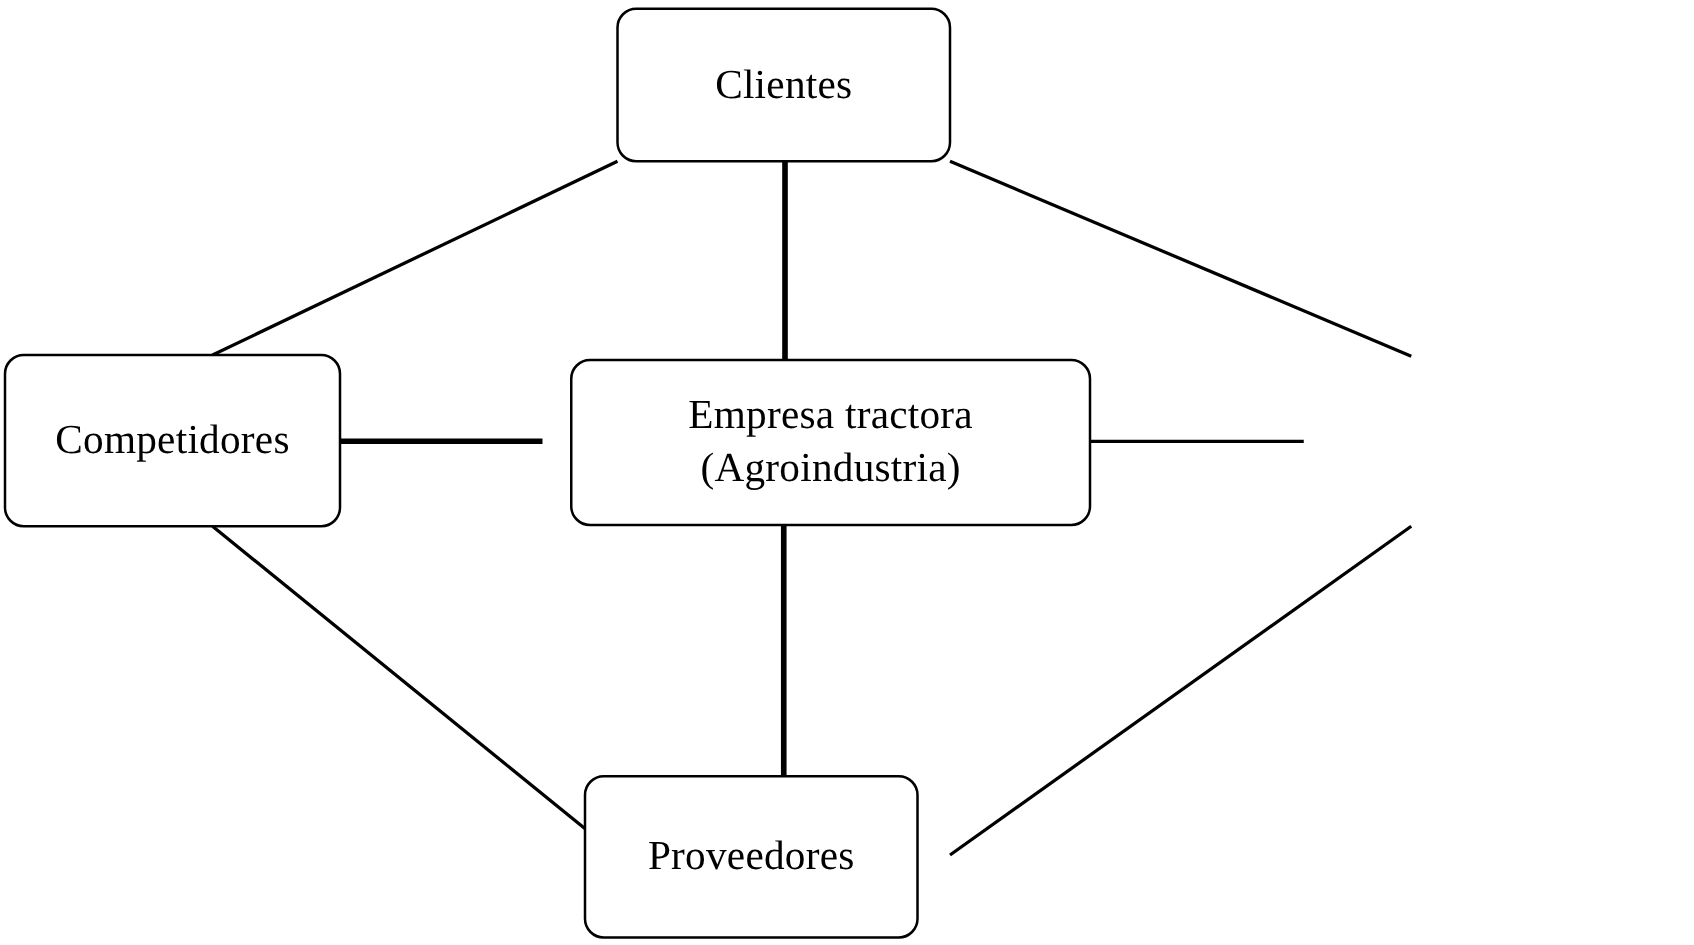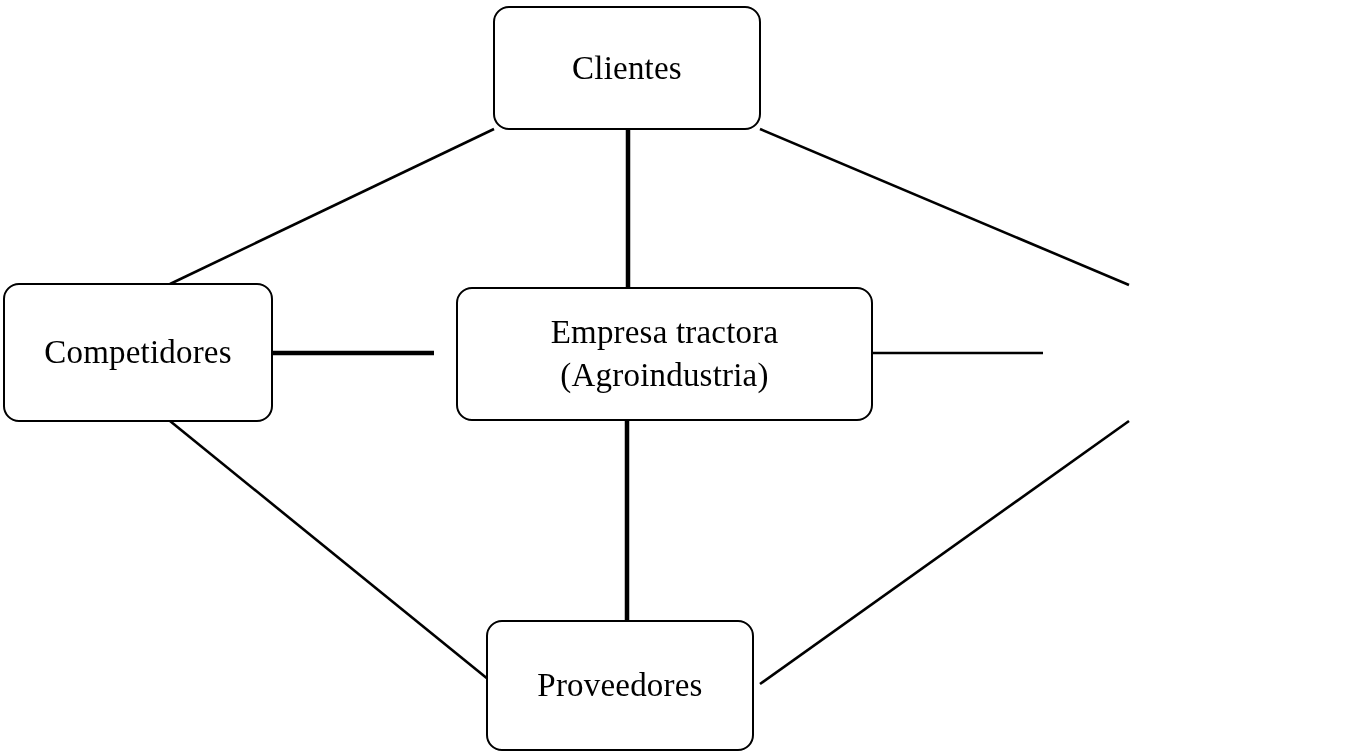--- a/index.html
+++ b/index.html
@@ -41,21 +41,21 @@
     font-size: 33px;
     line-height: 1.30;
     white-space: pre-line;
     letter-spacing: 0.2px;
   }
   
   #node-clientes      { left: 493px;  top: 6px;   width: 268px; height: 124px; }
   #node-competidores  { left: 3px;    top: 283px; width: 270px; height: 139px; }
   #node-empresa       { left: 456px;  top: 287px; width: 417px; height: 134px; }
   #node-complementadores { left: 1041px; top: 283px; width: 308px; height: 139px; }
-  #node-proveedores   { left: 486px;  top: 620px; width: 268px; height: 131px; }
+  #node-proveedores   { left: 467px;  top: 620px; width: 268px; height: 131px; }
 </style>
 </head>
 <body>
 
 <div id="stage">
 
   <svg id="edges" viewBox="0 0 1355 756" width="1355" height="756" xmlns="http://www.w3.org/2000/svg">
 
     <line x1="628" y1="128" x2="628" y2="289" stroke="#000000" stroke-width="4.5"></line>
 

